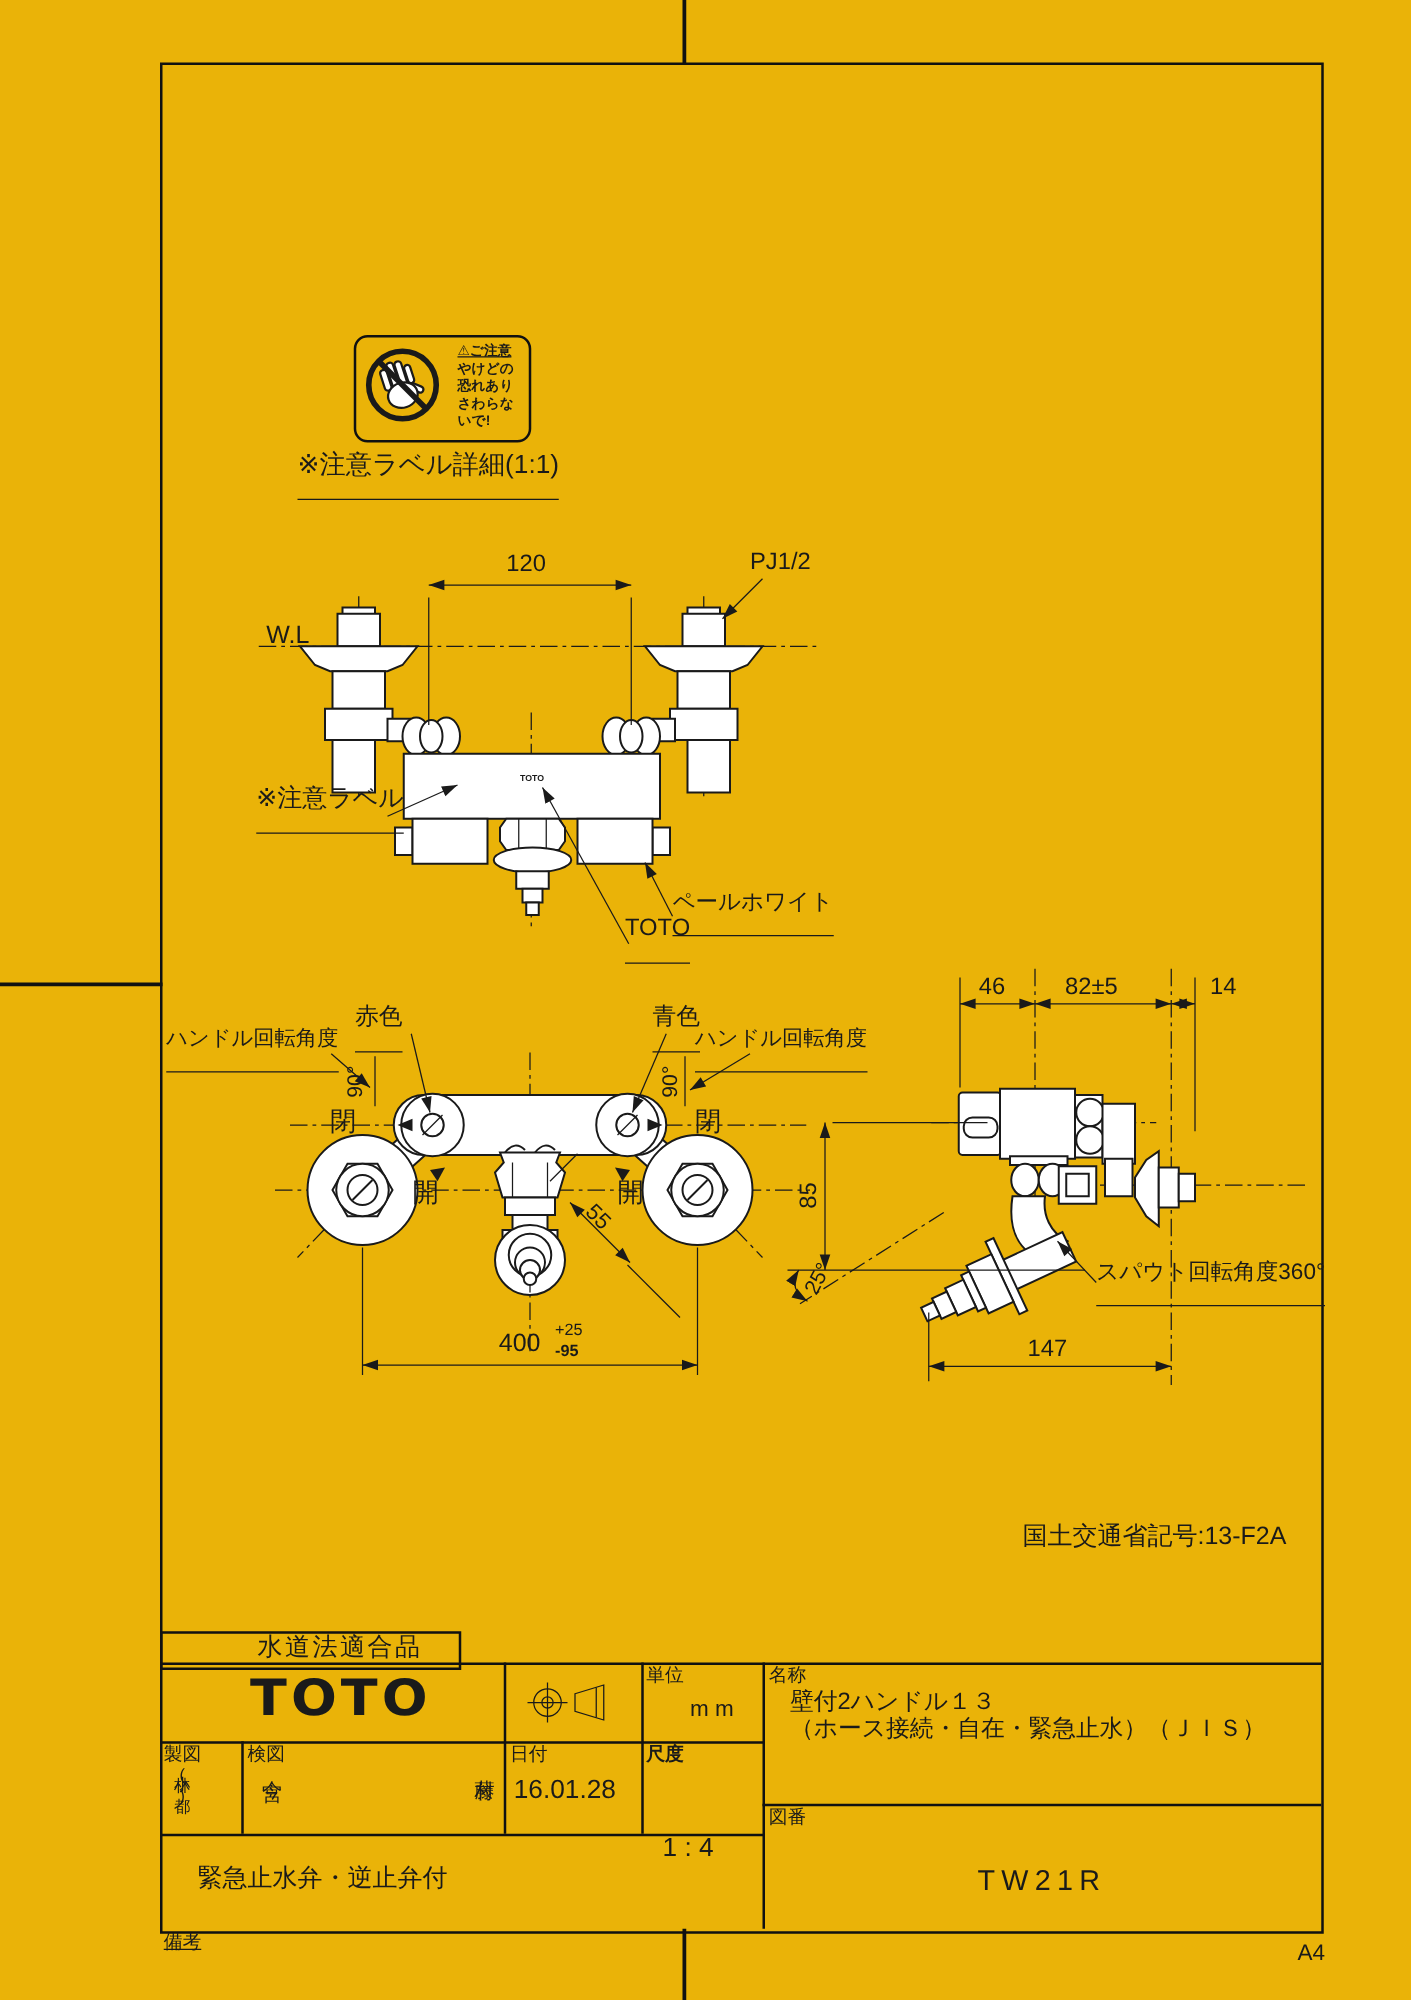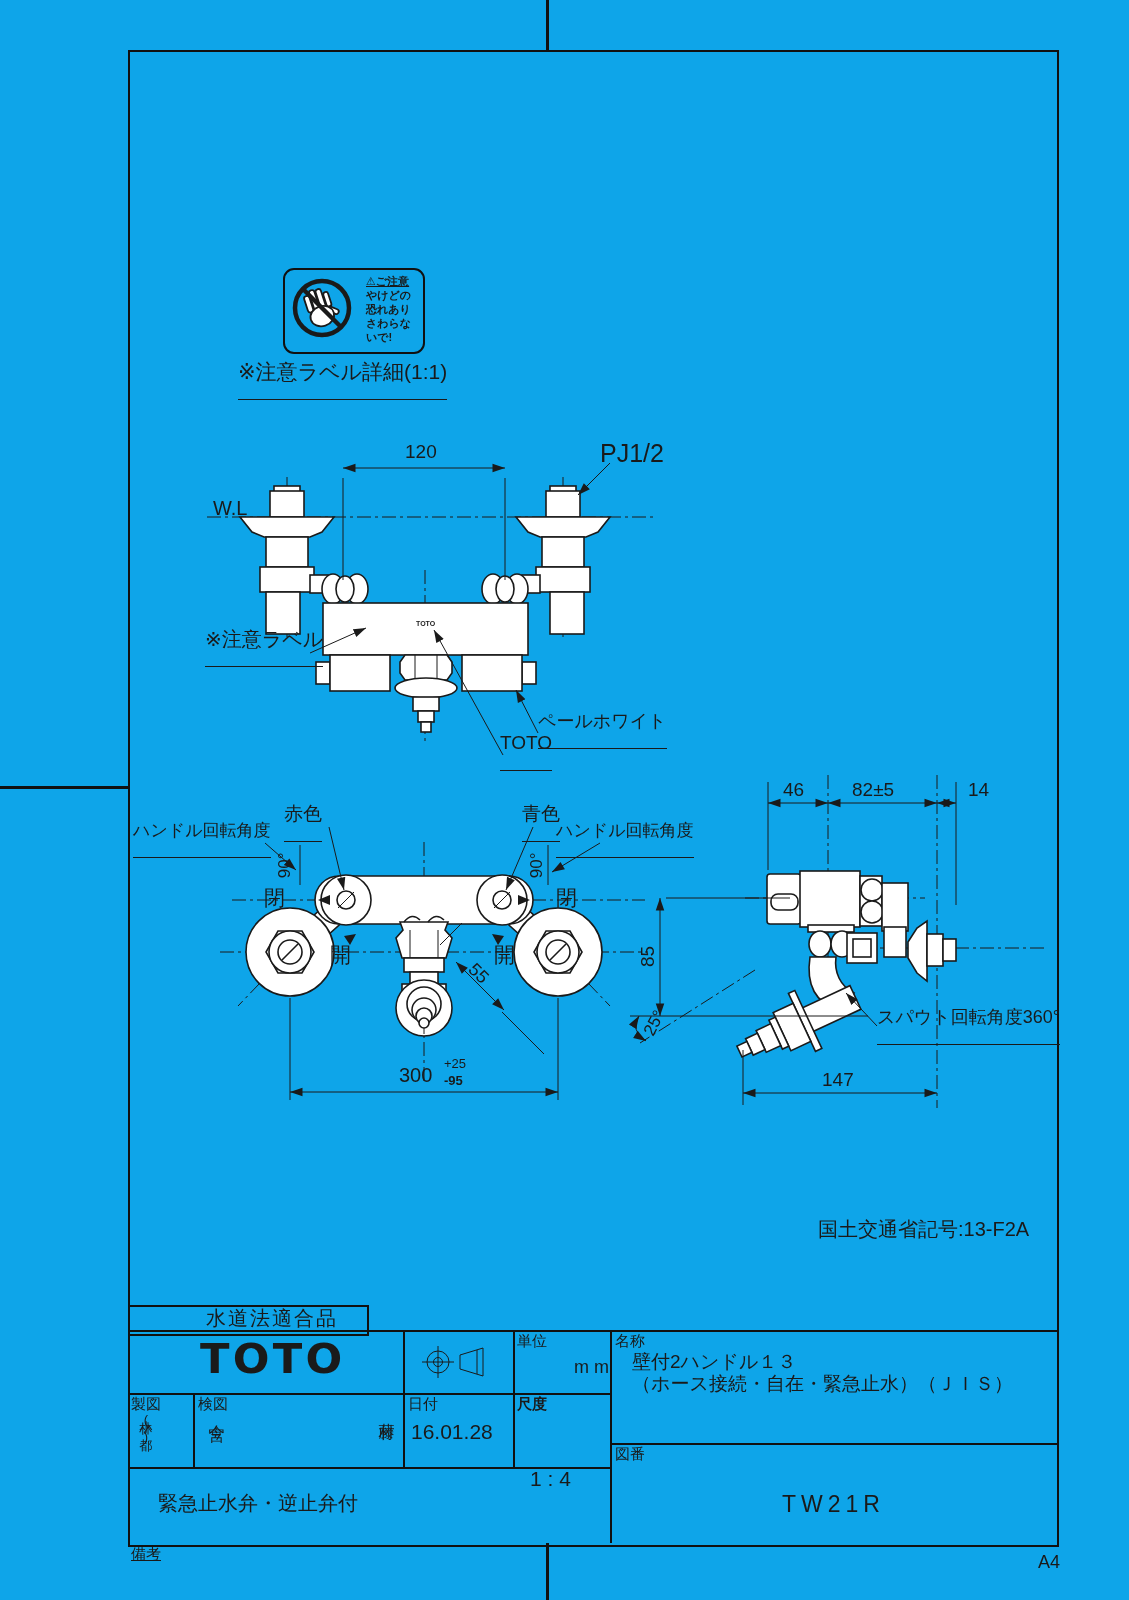--- a/index.html
+++ b/index.html
@@ -1,16 +1,16 @@
 <!DOCTYPE html>
 <html><head>
 <meta charset="utf-8">
 <style>
   html,body{margin:0;padding:0;background:#e8e8e8;}
-  #sheet{position:relative;width:1129px;height:1600px;background:#0ea5e9;overflow:hidden;
+  #sheet{position:relative;width:1129px;height:1600px;background:#eab308;overflow:hidden;
          font-family:"Liberation Sans","DejaVu Sans",sans-serif;color:#1a1a1a;}
   #frame{position:absolute;left:128px;top:50px;width:927px;height:1493px;border:2px solid #111;}
   .mark{position:absolute;background:#111;}
   .gline{position:absolute;background:#111;}
   svg.ov{position:absolute;left:0;top:0;width:1129px;height:1600px;}
   .lw{fill:#fff;stroke:#1a1a1a;stroke-width:1.6;}
   .ln{fill:none;stroke:#1a1a1a;stroke-width:1.6;}
   .tn{fill:none;stroke:#1a1a1a;stroke-width:1;}
   .cl{fill:none;stroke:#1a1a1a;stroke-width:1;stroke-dasharray:14 4 3 4;}
   .t{position:absolute;white-space:nowrap;color:#1a1a1a;line-height:1.1;}
@@ -245,38 +245,38 @@
     <div class="fl">⚠ご注意</div>
     <div>やけどの</div>
     <div>恐れあり</div>
     <div>さわらな</div>
     <div>いで!</div>
   </div>
   <span class="t u" style="left:238px;top:360px;font-size:21px;">※注意ラベル詳細(1:1)</span>
 
   <span class="t" style="left:213px;top:497px;font-size:20px;">W.L</span>
   <span class="t" style="left:405px;top:442px;font-size:19px;">120</span>
-  <span class="t" style="left:600px;top:440px;font-size:25px;">PJ1/2</span>
+  <span class="t" style="left:600px;top:440px;font-size:19px;">PJ1/2</span>
   <span class="t u" style="left:205px;top:628px;font-size:20px;">※注意ラベル</span>
   <span class="t" style="left:416px;top:620px;font-size:7px;font-weight:bold;">TOTO</span>
   <span class="t u" style="left:538px;top:712px;font-size:18px;">ペールホワイト</span>
   <span class="t u" style="left:500px;top:733px;font-size:19px;">TOTO</span>
 
   <span class="t u" style="left:284px;top:804px;font-size:19px;">赤色</span>
   <span class="t u" style="left:522px;top:804px;font-size:19px;">青色</span>
   <span class="t u" style="left:133px;top:822px;font-size:17px;">ハンドル回転角度</span>
   <span class="t u" style="left:556px;top:822px;font-size:17px;">ハンドル回転角度</span>
   <span class="t" style="left:272px;top:856px;font-size:17px;transform:rotate(-90deg);">90°</span>
   <span class="t" style="left:524px;top:856px;font-size:17px;transform:rotate(-90deg);">90°</span>
   <span class="t" style="left:264px;top:886px;font-size:21px;">閉</span>
   <span class="t" style="left:556px;top:886px;font-size:21px;">閉</span>
   <span class="t" style="left:330px;top:943px;font-size:21px;">開</span>
   <span class="t" style="left:494px;top:943px;font-size:21px;">開</span>
   <span class="t" style="left:468px;top:964px;font-size:18px;transform:rotate(45deg);">55</span>
-  <span class="t" style="left:399px;top:1064px;font-size:20px;">300</span>
+  <span class="t" style="left:399px;top:1064px;font-size:20px;">400</span>
   <span class="t" style="left:444px;top:1057px;font-size:13px;">+25</span>
   <span class="t" style="left:444px;top:1074px;font-size:13px;font-weight:bold;">-95</span>
 
   <span class="t" style="left:783px;top:780px;font-size:19px;">46</span>
   <span class="t" style="left:852px;top:780px;font-size:19px;">82±5</span>
   <span class="t" style="left:968px;top:780px;font-size:19px;">14</span>
   <span class="t" style="left:638px;top:946px;font-size:19px;transform:rotate(-90deg);">85</span>
   <span class="t" style="left:642px;top:1014px;font-size:17px;transform:rotate(-62deg);">25°</span>
   <span class="t u" style="left:877px;top:1008px;font-size:18px;">スパウト回転角度360°</span>
   <span class="t" style="left:822px;top:1070px;font-size:19px;">147</span>
@@ -290,21 +290,21 @@
   <div class="gline" style="left:128px;top:1393px;width:484px;height:2px;"></div>
   <div class="gline" style="left:128px;top:1467px;width:484px;height:2px;"></div>
   <div class="gline" style="left:403px;top:1330px;width:2px;height:137px;"></div>
   <div class="gline" style="left:513px;top:1330px;width:2px;height:137px;"></div>
   <div class="gline" style="left:193px;top:1393px;width:2px;height:74px;"></div>
   <div class="gline" style="left:610px;top:1330px;width:2px;height:213px;"></div>
   <div class="gline" style="left:610px;top:1443px;width:447px;height:2px;"></div>
 
   <span class="t logo" style="left:200px;top:1337px;font-size:40px;font-family:'DejaVu Sans',sans-serif;">TOTO</span>
   <span class="t" style="left:517px;top:1333px;font-size:15px;">単位</span>
-  <span class="t" style="left:552px;top:1358px;font-size:18px;letter-spacing:5px;margin-left:22px;">mm</span>
+  <span class="t" style="left:552px;top:1358px;font-size:18px;letter-spacing:5px;">mm</span>
 
   <span class="t" style="left:131px;top:1396px;font-size:15px;">製図</span>
   <span class="t vt" style="left:138px;top:1410px;height:56px;font-size:13px;">小林(都)</span>
   <span class="t" style="left:198px;top:1396px;font-size:15px;">検図</span>
   <span class="t vt" style="left:208px;top:1412px;height:52px;font-size:16px;">今宮</span>
   <span class="t vt" style="left:378px;top:1410px;height:54px;font-size:16px;">藤村</span>
   <span class="t" style="left:408px;top:1396px;font-size:15px;">日付</span>
   <span class="t" style="left:411px;top:1420px;font-size:21px;">16.01.28</span>
   <span class="t" style="left:517px;top:1396px;font-size:15px;font-weight:bold;">尺度</span>
   <span class="t" style="left:530px;top:1420px;font-size:21px;margin-top:47px;">1 : 4</span>

